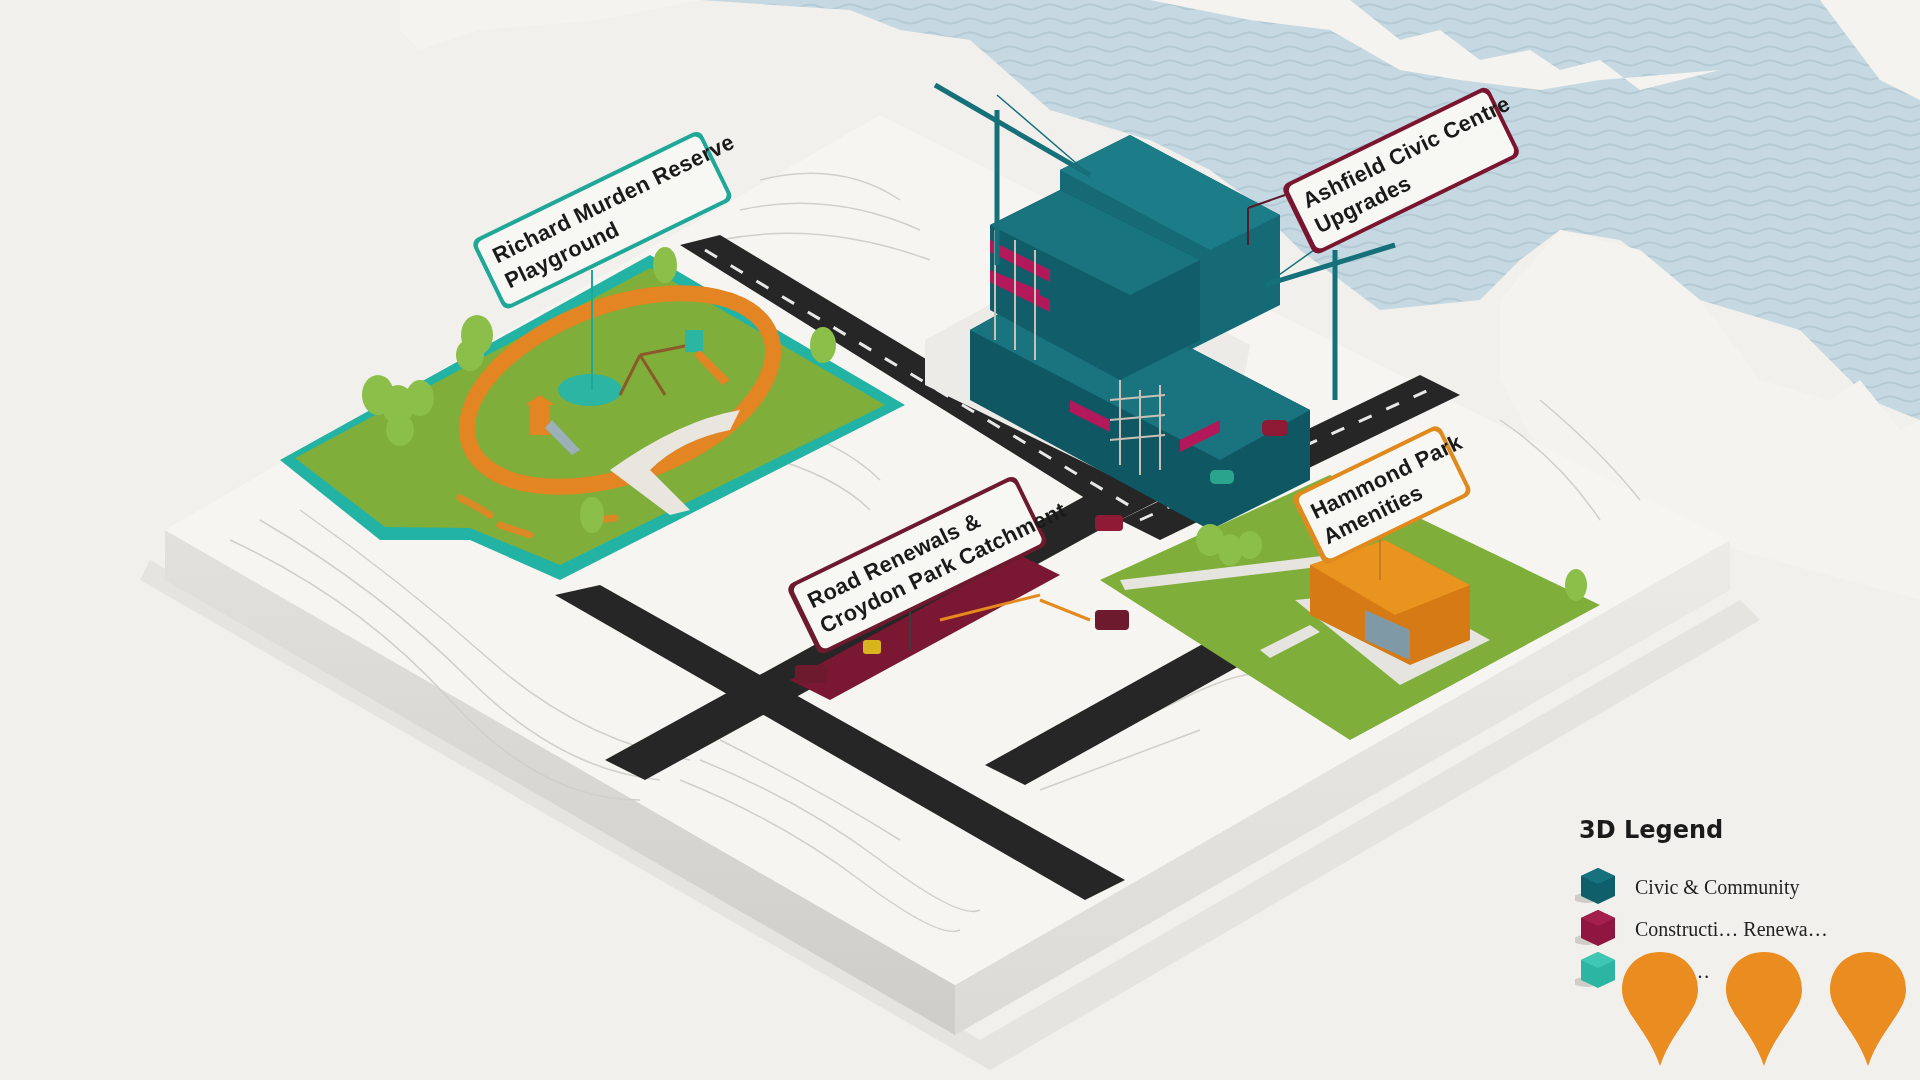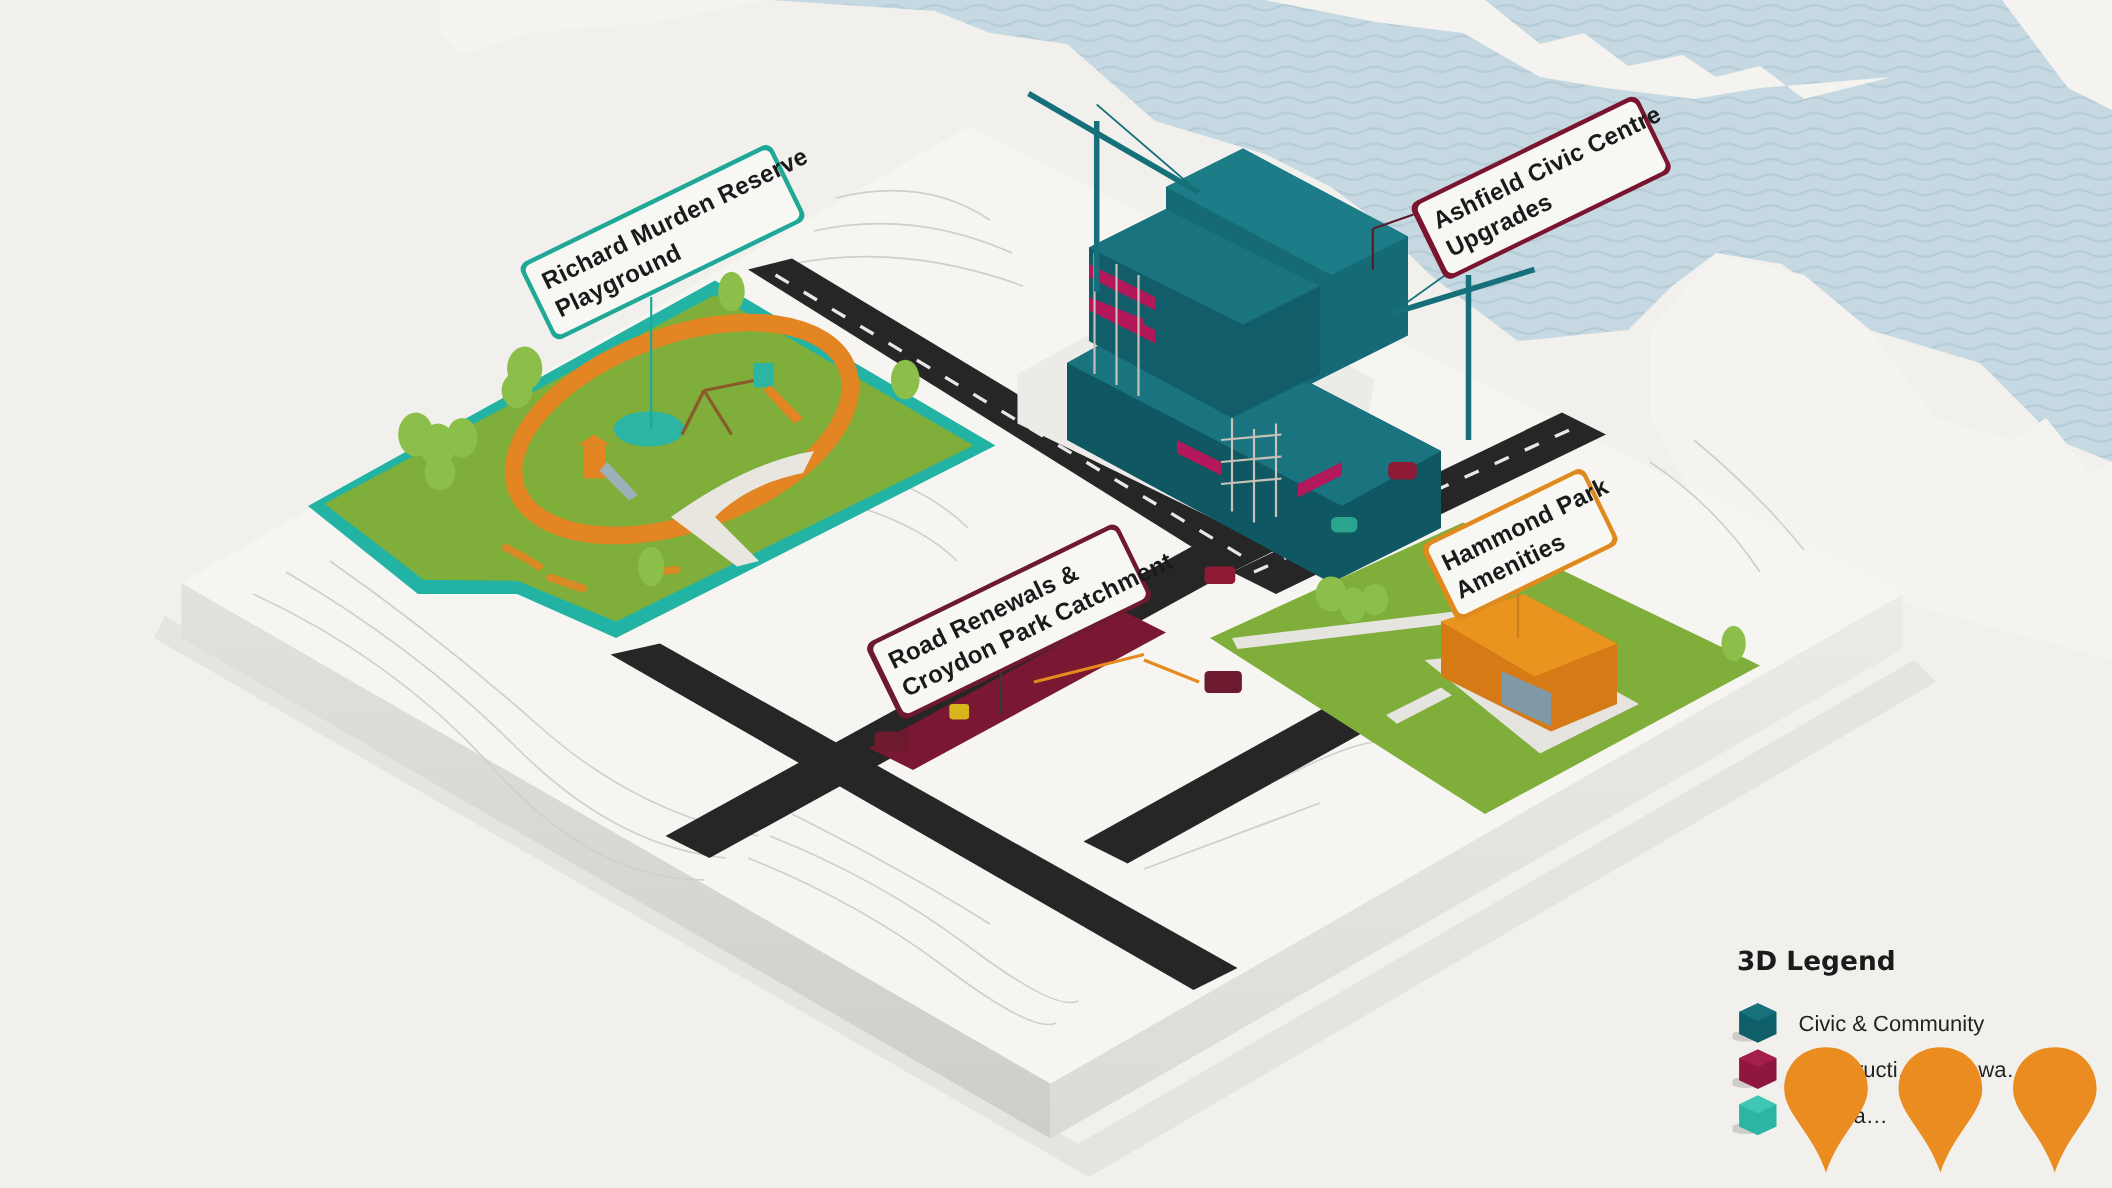--- a/index.html
+++ b/index.html
@@ -8,33 +8,33 @@
     background: #f1f0ec;
     font-family: "Liberation Sans", "DejaVu Sans", sans-serif;
     position: relative;
   }
   #scene { position: absolute; left: 0; top: 0; width: 1920px; height: 1080px; }
   .label-text {
     font-family: "Liberation Sans", "DejaVu Sans", sans-serif;
     font-weight: 700; font-size: 22px; fill: #1a1a1a; letter-spacing: 0.3px;
   }
   .legend {
-    position: absolute; left: 1575px; top: 860px; width: 330px;
+    position: absolute; left: 1575px; top: 816px; width: 330px;
   }
   .legend-title {
     font-family: "DejaVu Sans", sans-serif; font-weight: 700; font-size: 24px;
     color: #1b1b1b; margin: 0 0 22px 4px;
   }
   .legend-item {
     display: flex; align-items: center; height: 42px; position: relative;
   }
   .legend-cube { width: 46px; height: 42px; position: relative; margin-right: 14px; }
   .legend-cube svg { position: absolute; left: 0; top: 0; }
   .legend-label {
-    font-family: Liberation Sans, sans-serif; font-size: 20px; color: #222;
+    font-family: Liberation Serif, serif; font-size: 20px; color: #222;
     white-space: nowrap;
   }
   .pins { position: absolute; left: 1620px; top: 950px; width: 300px; height: 120px; }
   .pin { position: absolute; top: 0; width: 80px; height: 118px; cursor: pointer; }
 </style>
 </head>
 <body>
 
 <svg id="scene" viewBox="0 0 1920 1080" xmlns="http://www.w3.org/2000/svg">
   <defs>

